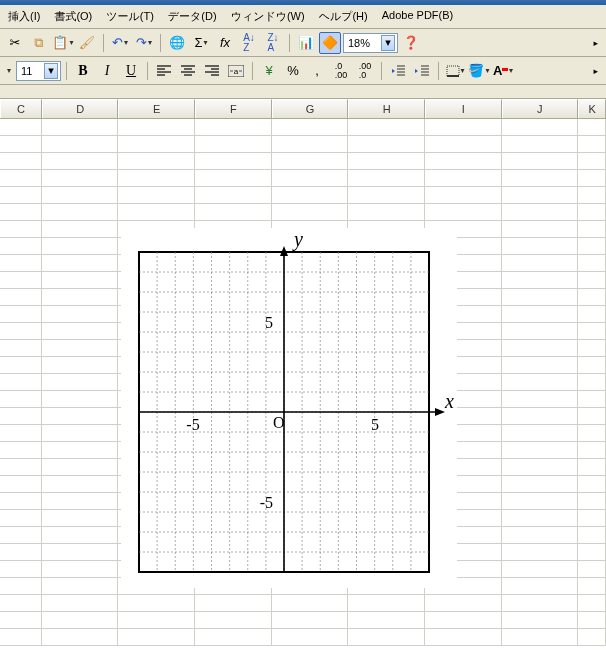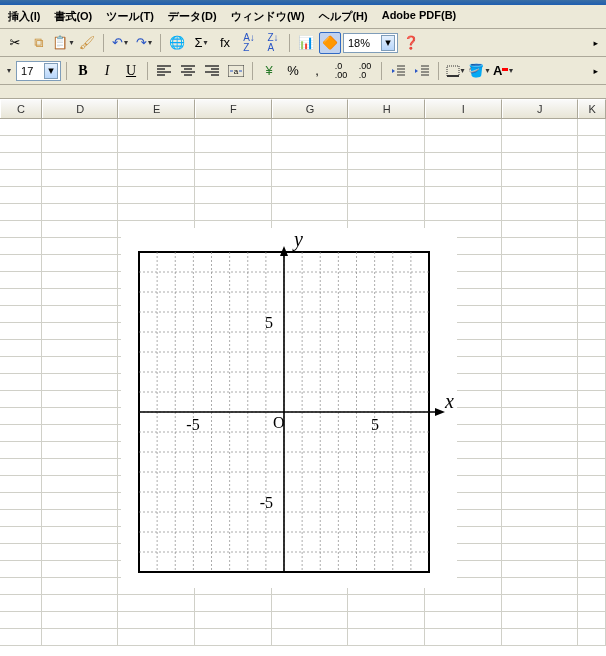--- a/index.html
+++ b/index.html
@@ -3,21 +3,21 @@
 <meta charset="utf-8">
 <style>
 * { box-sizing: border-box; margin: 0; padding: 0; }
 body { font-family: "MS PGothic", "Meiryo", sans-serif; font-size: 11px; background: #fff; width: 606px; }
 
 
 .titlebar { height: 5px; background: linear-gradient(#3a6ea5,#1e5eb0); }
 
 
 .menubar { display: flex; gap: 14px; padding: 4px 8px; background: #ece9d8; border-bottom: 1px solid #aca899; }
-.menuitem { cursor: default; font-weight: bold; }
+.menuitem { cursor: default; }
 
 
 .toolbar { display: flex; align-items: center; gap: 2px; padding: 2px 4px; background: #ece9d8; border-bottom: 1px solid #aca899; height: 28px; }
 .tbtn { width: 22px; height: 22px; display: flex; align-items: center; justify-content: center; border: 1px solid transparent; border-radius: 2px; cursor: default; }
 .sep { width: 1px; height: 18px; background: #aca899; margin: 0 3px; }
 .combo { height: 20px; border: 1px solid #7f9db9; background: #fff; display: flex; align-items: center; padding: 0 2px 0 4px; }
 .combo .cval { min-width: 30px; }
 .combo .carrow { width: 14px; height: 16px; background: linear-gradient(#e4f0fd,#b8d6fb); border: 1px solid #7f9db9; display: flex; align-items: center; justify-content: center; margin-left: 3px; }
 .ddarrow { font-size: 8px; color: #333; margin-left: 1px; }
 
@@ -81,21 +81,21 @@
     </div>
   <div class="sep"></div>
   <div class="tbtn">
       <span class="ic" style="color:#2a7a2a">🌐</span>
     </div>
   <div class="tbtn">
       <span class="ic">Σ</span>
       <span class="ddarrow">▾</span>
     </div>
   <div class="tbtn">
-      <span class="ic" style="">fx</span>
+      <span class="ic" style="font-style:italic">fx</span>
     </div>
   <div class="tbtn">
       <span class="ic" style="font-size:10px;color:#2a56c6">A↓<br>Z</span>
     </div>
   <div class="tbtn">
       <span class="ic" style="font-size:10px;color:#2a56c6">Z↓<br>A</span>
     </div>
   <div class="sep"></div>
   <div class="tbtn">
       <span class="ic">📊</span>
@@ -109,21 +109,21 @@
   </div>
   <div class="tbtn">
       <span class="ic" style="color:#6a4fbf">❓</span>
     </div>
   <span style="margin-left:auto;font-size:9px;padding:0 4px;cursor:default;">▸</span>
 </div>
 
 <div class="toolbar">
   <span class="ddarrow" style="margin:0 3px">▾</span>
   <div class="combo">
-    <span class="cval" style="min-width:20px">17</span>
+    <span class="cval" style="min-width:20px">11</span>
     <span class="carrow">▾</span>
   </div>
   <div class="sep"></div>
   <div class="tbtn">
       <span class="bold">B</span>
     </div>
   <div class="tbtn">
       <span class="italic">I</span>
     </div>
   <div class="tbtn">

